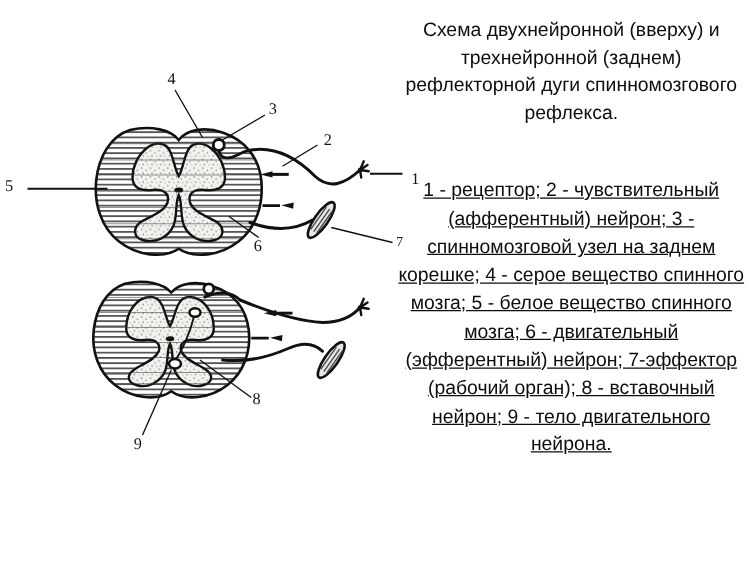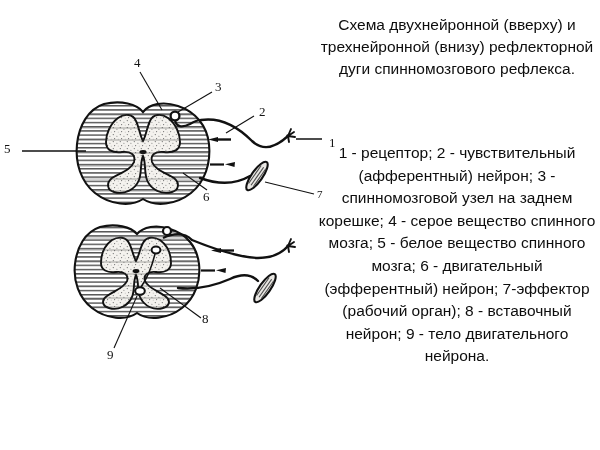--- a/index.html
+++ b/index.html
@@ -22,20 +22,21 @@
   }
   #title-text{
     top:14px;
     font-size:15.5px;
     line-height:22px;
   }
   #legend-text{
     top:142px;
     font-size:15.5px;
     line-height:22.6px;
+    text-decoration:underline;
   }
   .num{
     position:absolute;
     font-family:"Liberation Serif", serif;
     font-size:13px;
     color:#131313;
   }
 </style>
 </head>
 <body>
@@ -210,15 +211,15 @@
 <div class="num" style="left:134px;top:55px;">4</div>
 <div class="num" style="left:215px;top:79px;">3</div>
 <div class="num" style="left:259px;top:104px;">2</div>
 <div class="num" style="left:329px;top:135px;">1</div>
 <div class="num" style="left:4px;top:141px;">5</div>
 <div class="num" style="left:203px;top:189px;">6</div>
 <div class="num" style="left:317px;top:188px;font-size:11px;">7</div>
 <div class="num" style="left:202px;top:311px;">8</div>
 <div class="num" style="left:107px;top:347px;">9</div>
 
-<div class="caption-block" id="title-text">Схема двухнейронной (вверху) и трехнейронной (внизу) рефлекторной дуги спинномозгового рефлекса.</div>
+<div class="caption-block" id="title-text">Схема двухнейронной (вверху) и трехнейронной (заднем) рефлекторной дуги спинномозгового рефлекса.</div>
 
 <div class="caption-block" id="legend-text">1 - рецептор; 2 - чувствительный (афферентный) нейрон; 3 - спинномозговой узел на заднем корешке; 4 - серое вещество спинного мозга; 5 - белое вещество спинного мозга; 6 - двигательный (эфферентный) нейрон; 7-эффектор (рабочий орган); 8 - вставочный нейрон; 9 - тело двигательного нейрона.</div>
 
 </body></html>

